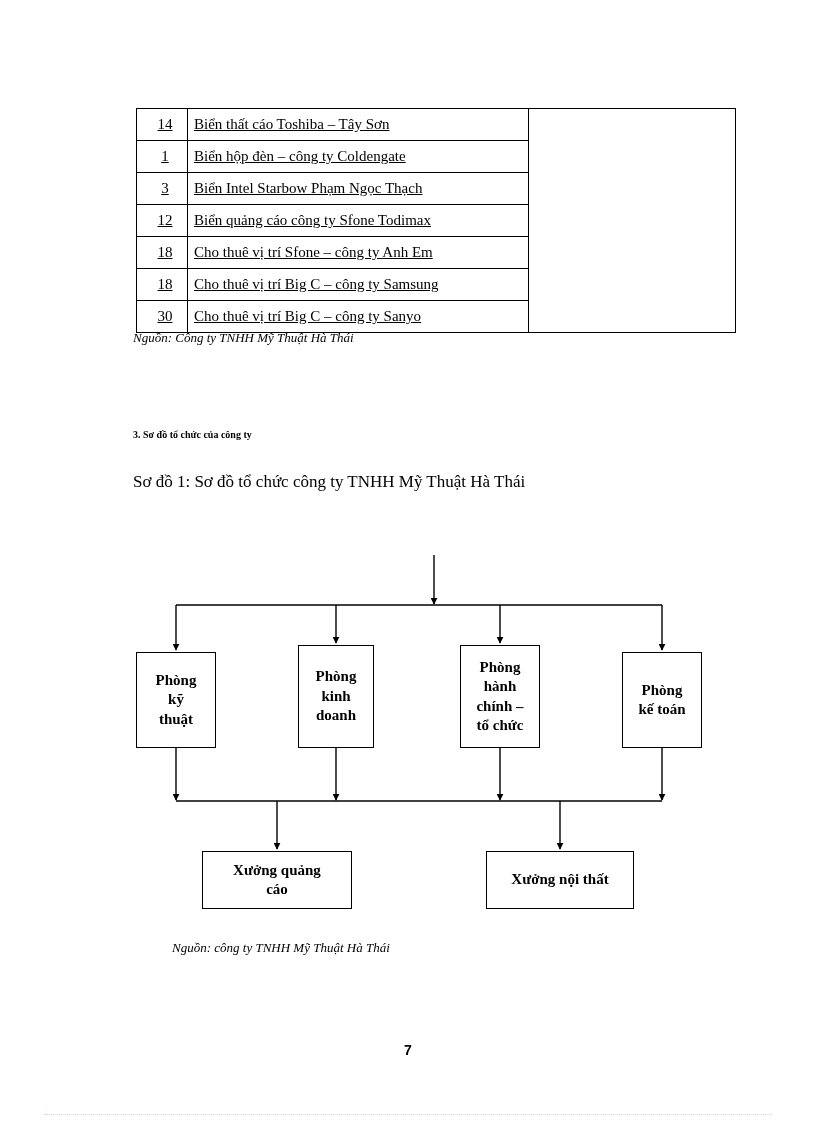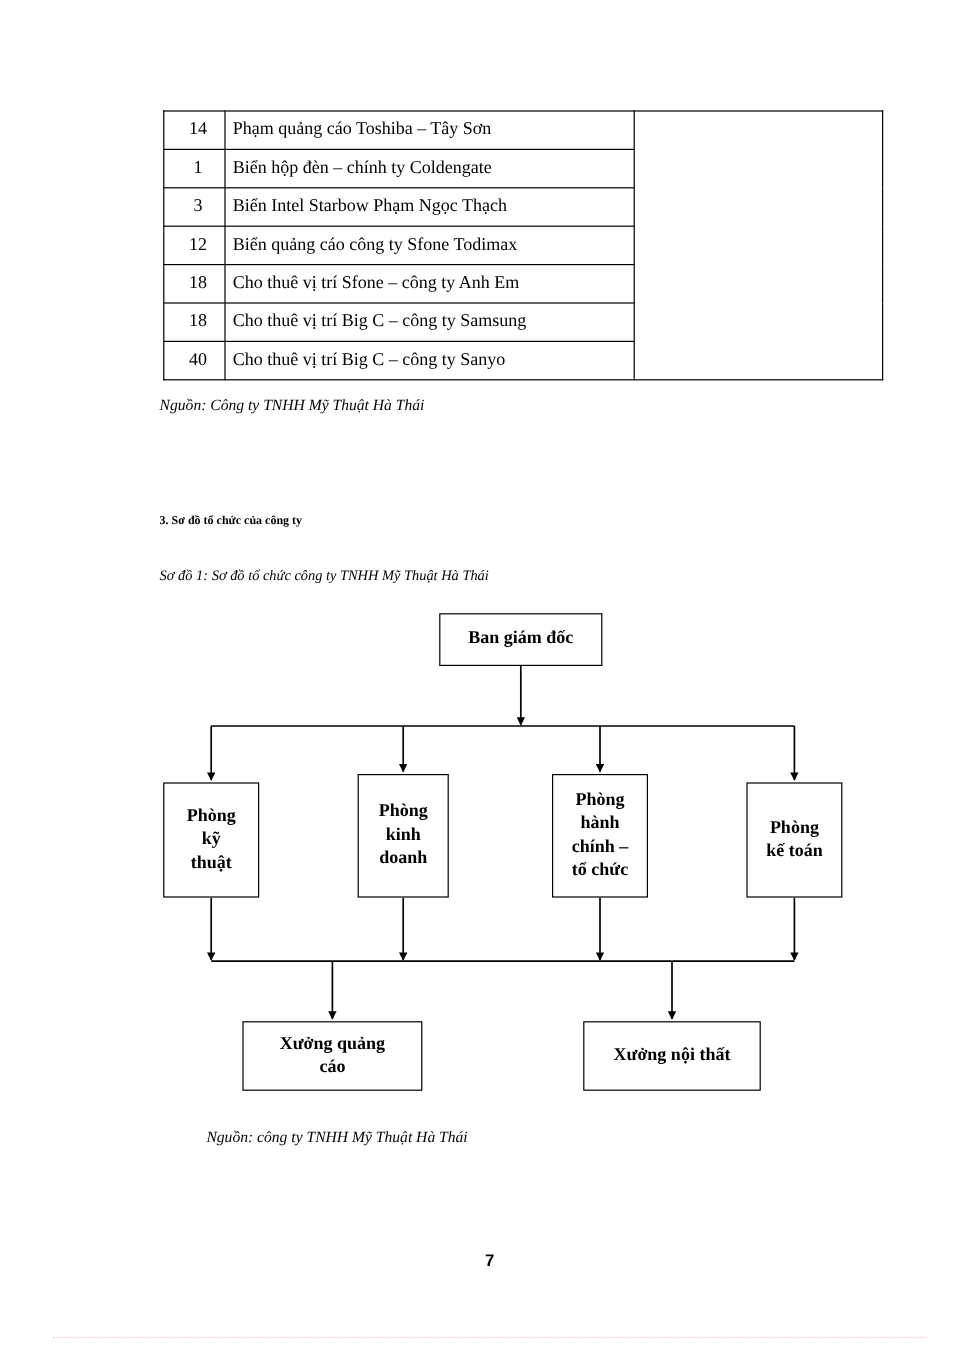--- a/index.html
+++ b/index.html
@@ -18,22 +18,23 @@
 
   .page {
     position: absolute;
     inset: 0;
   }
 
   
   .table-wrap {
     position: absolute;
     left: 136px;
-    top: 92px;
+    top: 108px;
     width: 578px;
+    text-decoration: underline;
   }
   table.price-table {
     border-collapse: collapse;
     table-layout: fixed;
     width: 578px;
   }
   table.price-table td {
     border: 1px solid #000;
     font-size: 15px;
     line-height: 1.15;
@@ -72,22 +73,21 @@
     left: 133px;
     top: 429px;
     font-weight: bold;
     font-size: 10px;
     white-space: nowrap;
   }
   .chart-caption {
     position: absolute;
     left: 133px;
     top: 472px;
-    font-style: italic;
-    font-size: 12px;
+    font-size: 17px;
     white-space: nowrap;
   }
 
   
   .orgchart {
     position: absolute;
     left: 0;
     top: 0;
     width: 816px;
     height: 1123px;
@@ -144,45 +144,45 @@
 </head>
 <body>
 
 <div class="page">
 
   <div class="table-wrap">
     <table class="price-table">
       <tbody>
         <tr>
           <td class="col-no">14</td>
-          <td class="col-desc">Phạm quảng cáo Toshiba – Tây Sơn</td>
+          <td class="col-desc">Biển thất cáo Toshiba – Tây Sơn</td>
           <td class="col-blank" rowspan="7"></td>
         </tr>
         <tr>
           <td class="col-no">1</td>
-          <td class="col-desc">Biển hộp đèn – chính ty Coldengate</td>
+          <td class="col-desc">Biển hộp đèn – công ty Coldengate</td>
         </tr>
         <tr>
           <td class="col-no">3</td>
           <td class="col-desc">Biển Intel Starbow Phạm Ngọc Thạch</td>
         </tr>
         <tr>
           <td class="col-no">12</td>
           <td class="col-desc">Biển quảng cáo công ty Sfone Todimax</td>
         </tr>
         <tr>
           <td class="col-no">18</td>
           <td class="col-desc">Cho thuê vị trí Sfone – công ty Anh Em</td>
         </tr>
         <tr>
           <td class="col-no">18</td>
           <td class="col-desc">Cho thuê vị trí Big C – công ty Samsung</td>
         </tr>
         <tr>
-          <td class="col-no">40</td>
+          <td class="col-no">30</td>
           <td class="col-desc">Cho thuê vị trí Big C – công ty Sanyo</td>
         </tr>
       </tbody>
     </table>
   </div>
 
   <div class="source-note source-top">Nguồn: Công ty TNHH Mỹ Thuật Hà Thái</div>
 
   <div class="section-heading">3. Sơ đồ tổ chức của công ty</div>
   <div class="chart-caption">Sơ đồ 1: Sơ đồ tổ chức công ty TNHH Mỹ Thuật Hà Thái</div>
@@ -207,23 +207,20 @@
     <line x1="336" y1="748" x2="336" y2="800" stroke="#000" stroke-width="1.4" marker-end="url(#arrow)"></line>
     <line x1="500" y1="748" x2="500" y2="800" stroke="#000" stroke-width="1.4" marker-end="url(#arrow)"></line>
     <line x1="662" y1="748" x2="662" y2="800" stroke="#000" stroke-width="1.4" marker-end="url(#arrow)"></line>
 
     <line x1="176" y1="801" x2="662" y2="801" stroke="#000" stroke-width="1.4"></line>
 
     <line x1="277" y1="801" x2="277" y2="849" stroke="#000" stroke-width="1.4" marker-end="url(#arrow)"></line>
     <line x1="560" y1="801" x2="560" y2="849" stroke="#000" stroke-width="1.4" marker-end="url(#arrow)"></line>
   </svg>
 
-  <div class="org-box box-director">
-    <span>Ban giám đốc</span>
-  </div>
 
   <div class="org-box box-dept1">
     <span>Phòng
 kỹ
 thuật</span>
   </div>
   <div class="org-box box-dept2">
     <span>Phòng
 kinh
 doanh</span>

